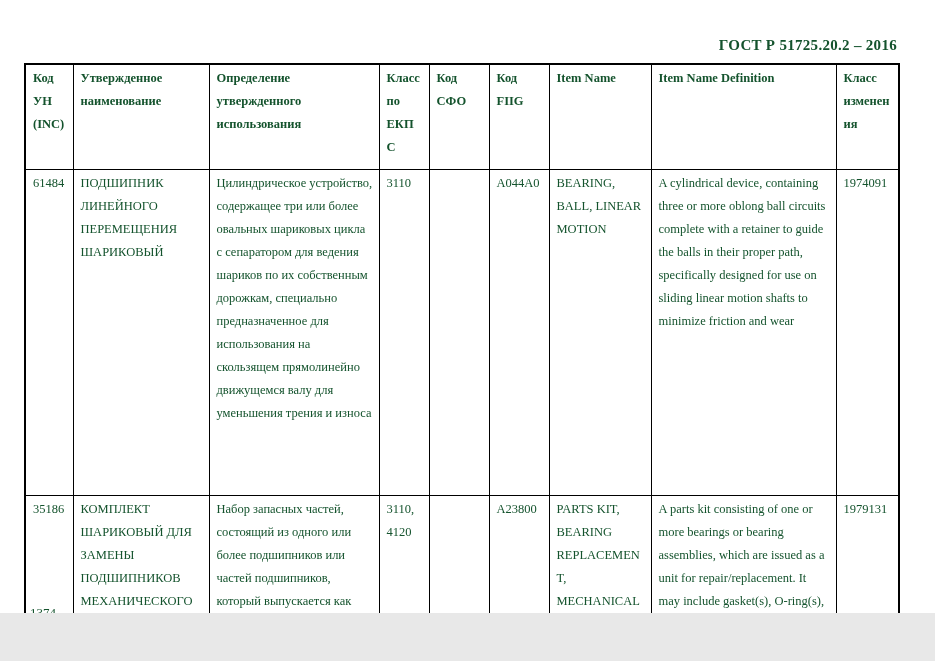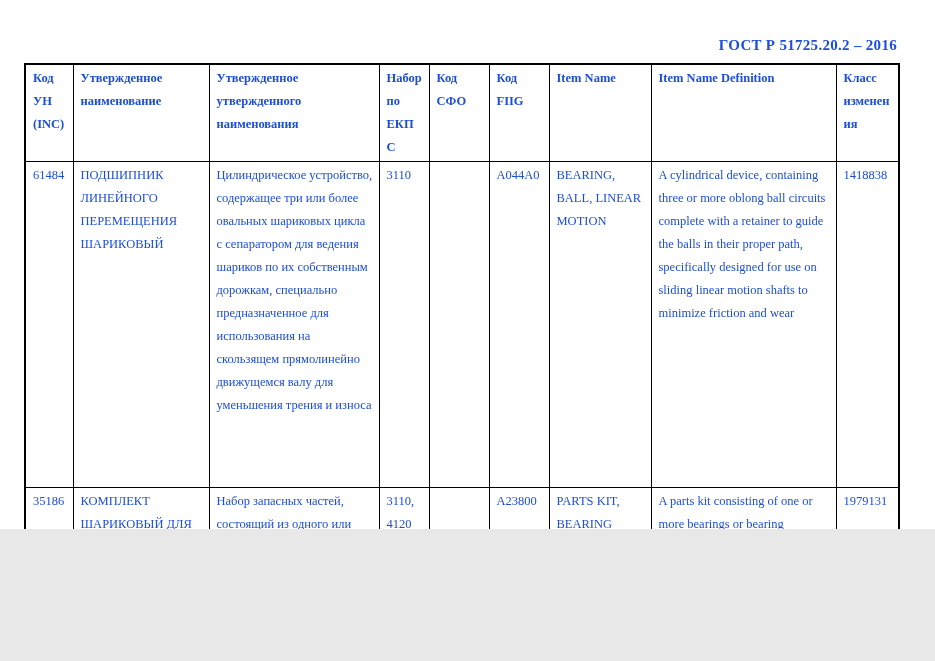--- a/index.html
+++ b/index.html
@@ -1,22 +1,22 @@
 <!DOCTYPE html>
 <html><head>
 <meta charset="utf-8">
 <style>
   html, body { margin: 0; padding: 0; background: #e8e8e8; }
   .page {
     position: relative;
     width: 935px;
-    height: 529px;
+    height: 613px;
     background: #ffffff;
     font-family: "Liberation Serif", "DejaVu Serif", serif;
-    color: #1d4ed8;
+    color: #14532d;
     overflow: hidden;
   }
   .doc-title {
     position: absolute;
     top: 37px;
     right: 38px;
     font-size: 15px;
     font-weight: bold;
     letter-spacing: 0.3px;
     white-space: nowrap;
@@ -28,21 +28,21 @@
     width: 874px;
     border-collapse: collapse;
     table-layout: fixed;
     border: 2px solid #000;
   }
   table.gost-table th,
   table.gost-table td {
     border: 1px solid #000;
     vertical-align: top;
     text-align: left;
-    padding: 2px 6px 2px 7px;
+    padding: 2px 6px 10px 7px;
     font-size: 12.5px;
     line-height: 23px;
     overflow-wrap: break-word;
     word-wrap: break-word;
     overflow: hidden;
   }
   table.gost-table th { font-weight: bold; }
   tr.header-row { height: 72px; }
   tr.data-row-0 { height: 326px; }
   tr.data-row-1 { height: 137px; }
@@ -80,40 +80,40 @@
       <col class="col-sfo">
       <col class="col-fiig">
       <col class="col-iname">
       <col class="col-idef">
       <col class="col-date">
     </colgroup>
     <thead>
       <tr class="header-row">
         <th>Код УН (INC)</th>
         <th>Утвержденное наименование</th>
-        <th>Утвержденное утвержденного наименования</th>
-        <th>Набор по ЕКПС</th>
+        <th>Определение утвержденного использования</th>
+        <th>Класс по ЕКПС</th>
         <th>Код СФО</th>
         <th>Код FIIG</th>
         <th>Item Name</th>
         <th>Item Name Definition</th>
         <th>Класс изменения</th>
       </tr>
     </thead>
     <tbody>
       <tr class="data-row-0">
         <td>61484</td>
         <td>ПОДШИПНИК ЛИНЕЙНОГО ПЕРЕМЕЩЕНИЯ ШАРИКОВЫЙ</td>
         <td>Цилиндрическое устройство, содержащее три или более овальных шариковых цикла с сепаратором для ведения шариков по их собственным дорожкам, специально предназначенное для использования на скользящем прямолинейно движущемся валу для уменьшения трения и износа</td>
         <td>3110</td>
         <td></td>
         <td>A044A0</td>
         <td>BEARING, BALL, LINEAR MOTION</td>
         <td>A cylindrical device, containing three or more oblong ball circuits complete with a retainer to guide the balls in their proper path, specifically designed for use on sliding linear motion shafts to minimize friction and wear</td>
-        <td>1418838</td>
+        <td>1974091</td>
       </tr>
       <tr class="data-row-1">
         <td>35186</td>
         <td>КОМПЛЕКТ ШАРИКОВЫЙ ДЛЯ ЗАМЕНЫ ПОДШИПНИКОВ МЕХАНИЧЕСКОГО</td>
         <td>Набор запасных частей, состоящий из одного или более подшипников или частей подшипников, который выпускается как набор для ремонта/замены.</td>
         <td>3110, 4120</td>
         <td></td>
         <td>A23800</td>
         <td>PARTS KIT, BEARING REPLACEMENT, MECHANICAL</td>
         <td>A parts kit consisting of one or more bearings or bearing assemblies, which are issued as a unit for repair/replacement. It may include gasket(s), O-ring(s), race(s), seal(s),</td>

